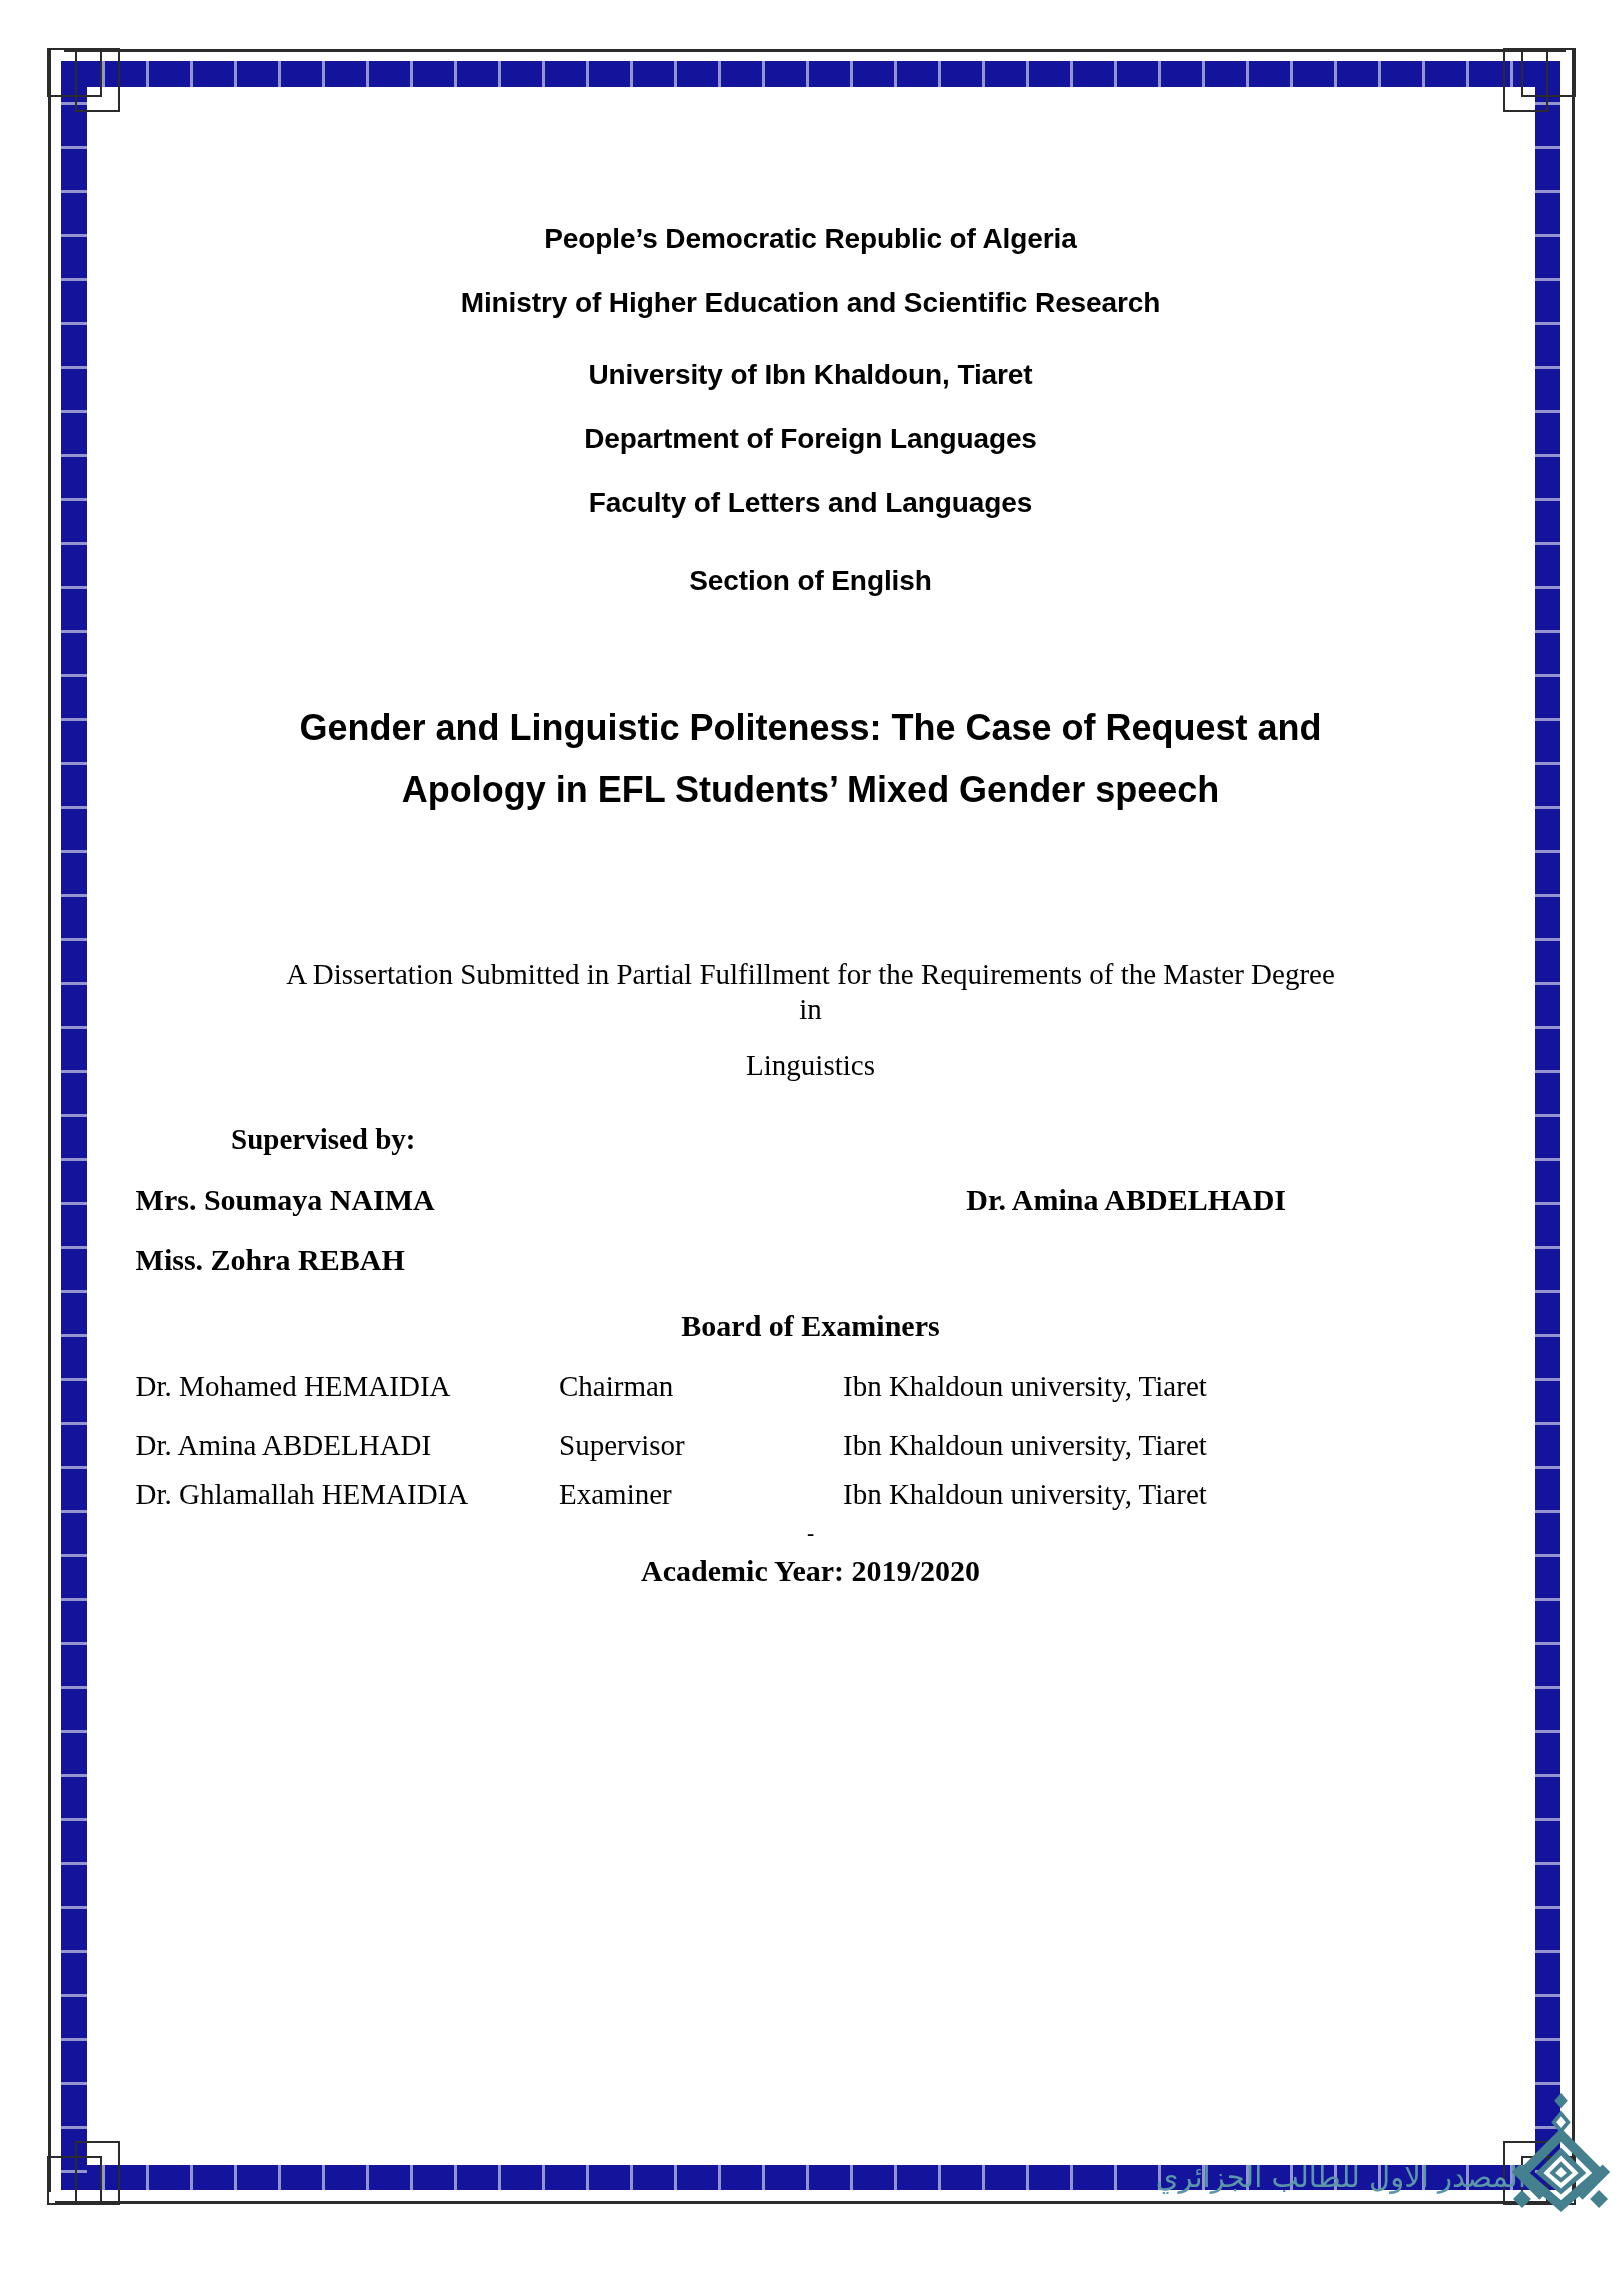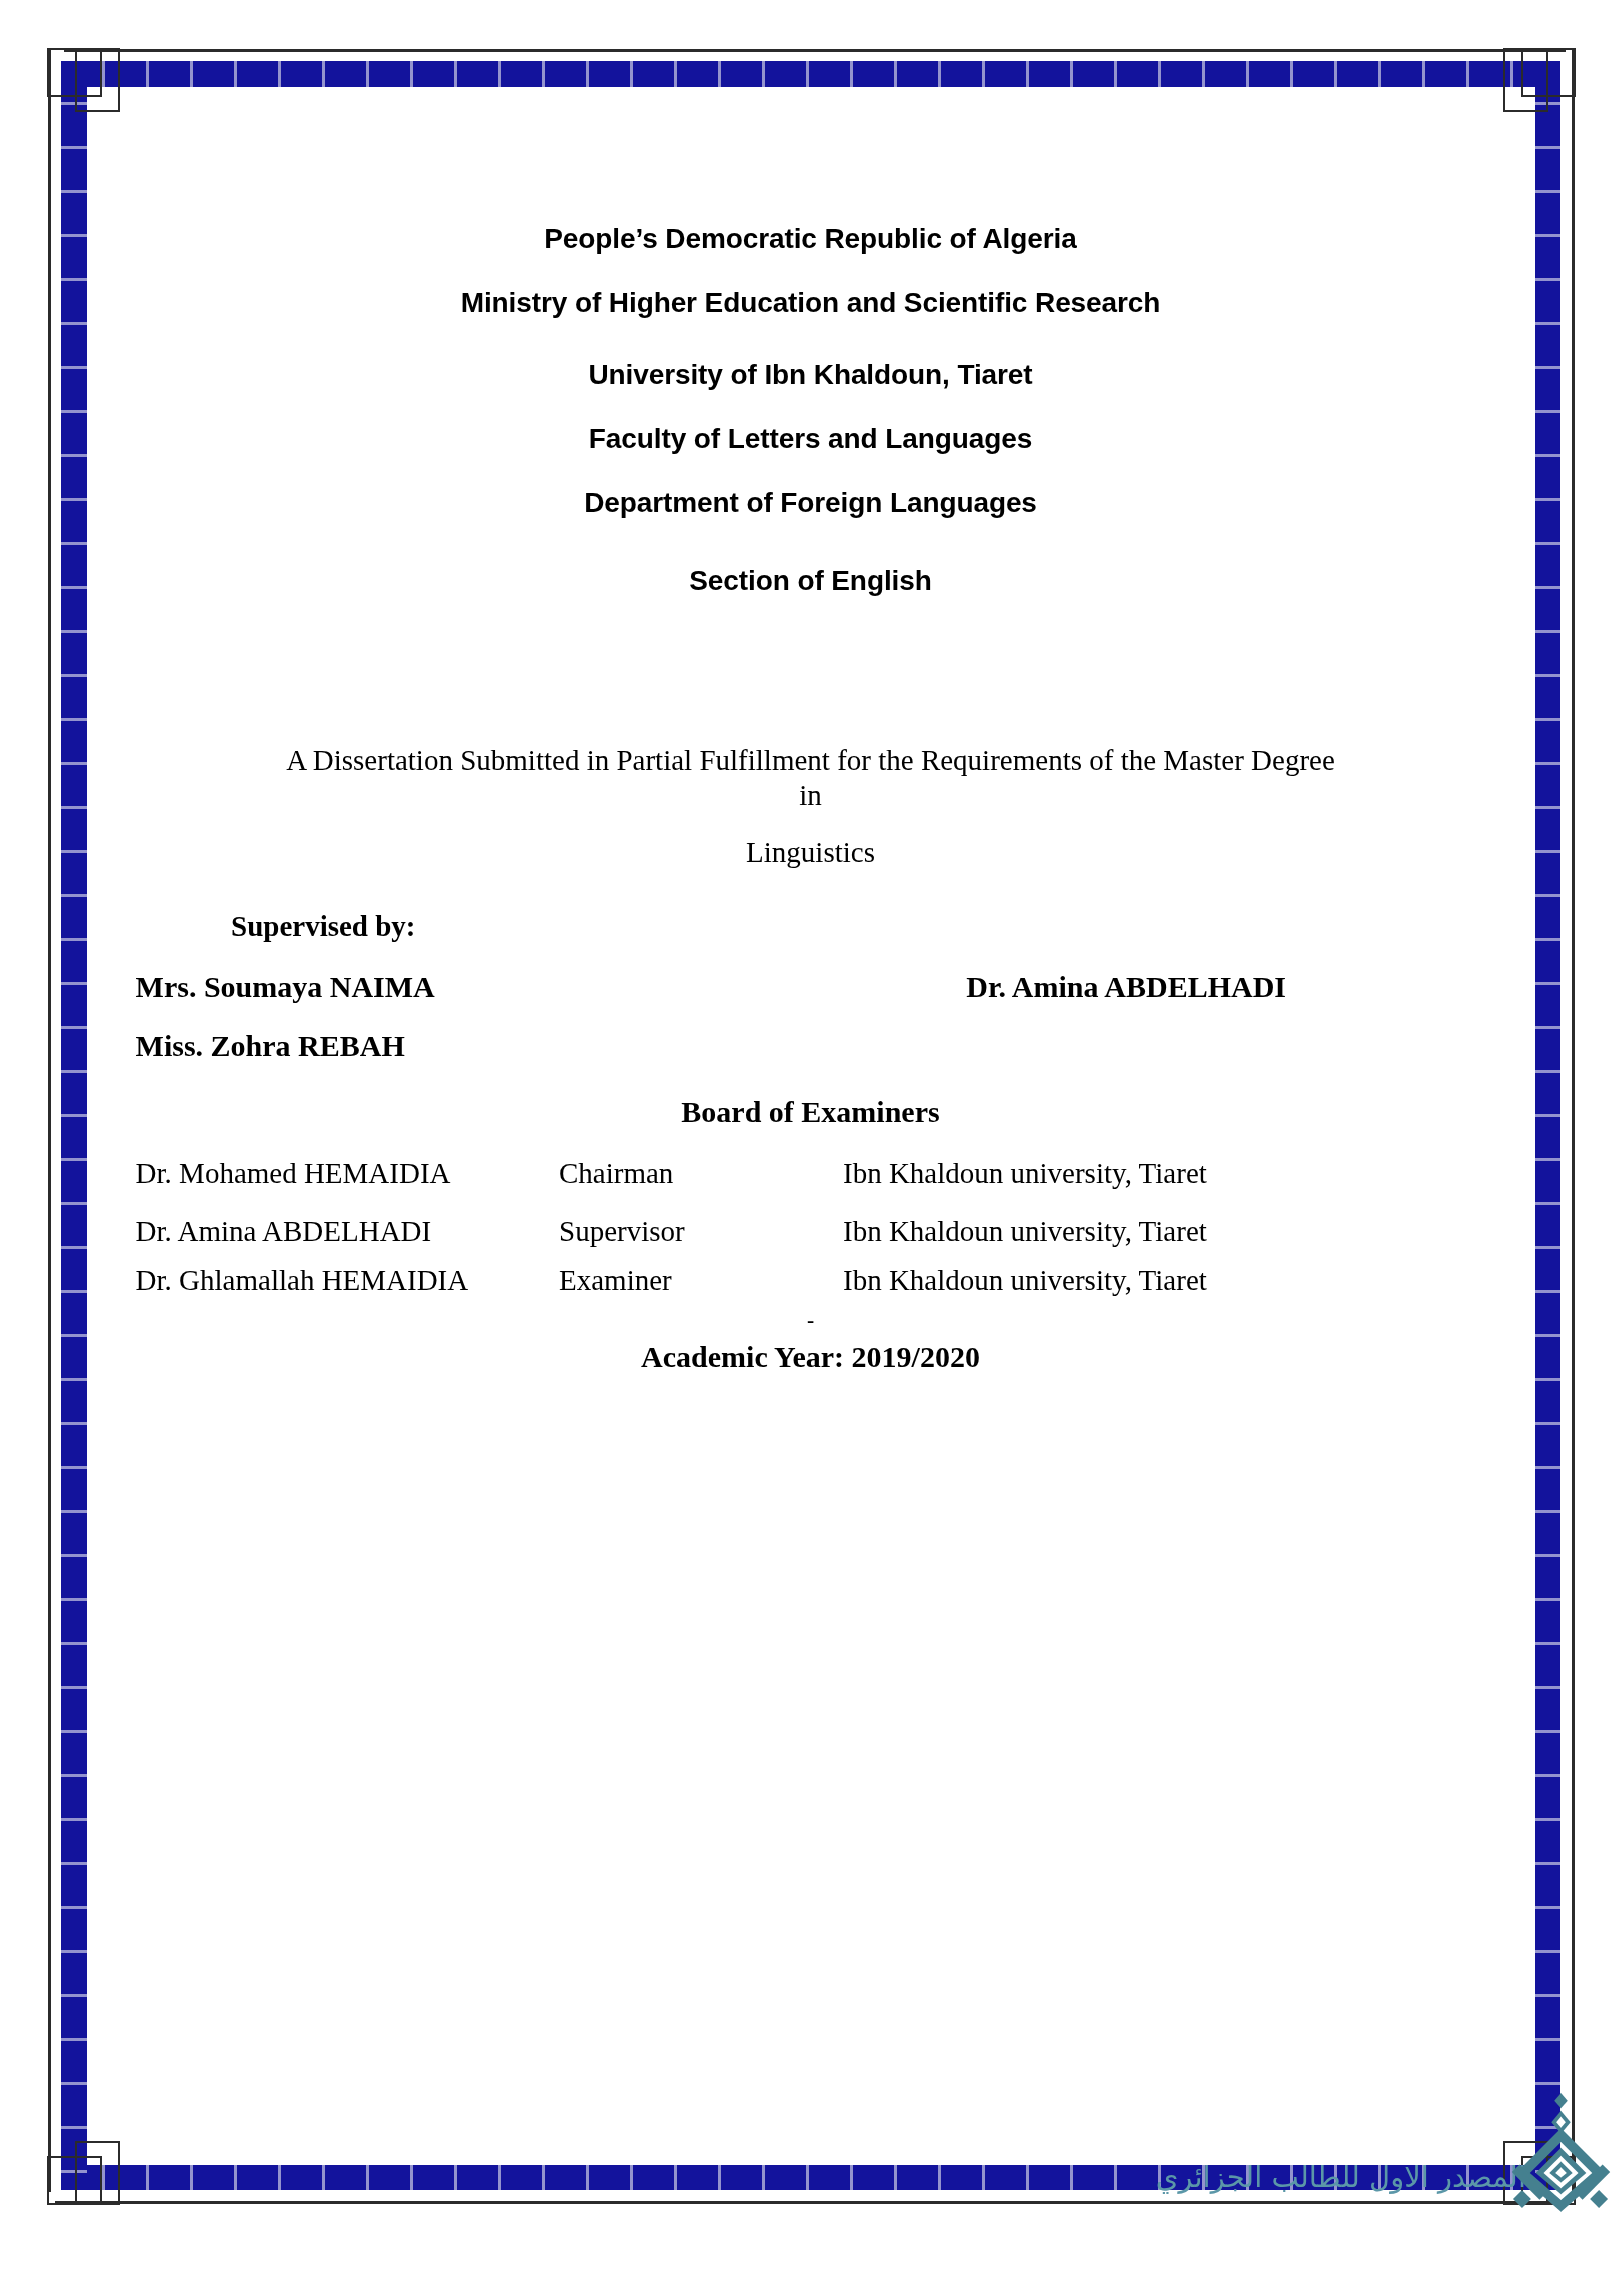--- a/index.html
+++ b/index.html
@@ -174,25 +174,29 @@
   <div class="corner-sq c-br-a"></div>
   <div class="corner-sq c-br-b"></div>
 </div>
 
 <div id="content">
 
   <div>
     <div class="hdr-line" style="margin-top:152px;">People’s Democratic Republic of Algeria</div>
     <div class="hdr-line" style="margin-top:32px;">Ministry of Higher Education and Scientific Research</div>
     <div class="hdr-line" style="margin-top:40px;">University of Ibn Khaldoun, Tiaret</div>
+    <div class="hdr-line" style="margin-top:32px;">Department of Foreign Languages</div>
     <div class="hdr-line" style="margin-top:32px;">Faculty of Letters and Languages</div>
-    <div class="hdr-line" style="margin-top:32px;">Department of Foreign Languages</div>
     <div class="hdr-line" style="margin-top:46px;">Section of English</div>
   </div>
 
+  <div>
+    <div class="title-line" style="margin-top:110px;">Gender and Linguistic Politeness: The Case of Request and</div>
+    <div class="title-line" style="margin-top:19.6px;">Apology in EFL Students’ Mixed Gender speech</div>
+  </div>
 
   <div>
     <div class="serif-center" style="margin-top:147px; padding:0 27.4px;">A Dissertation Submitted in Partial Fulfillment for the Requirements of the Master Degree</div>
     <div class="serif-center" style="margin-top:2px;">in</div>
     <div class="serif-center" style="margin-top:23.5px;">Linguistics</div>
   </div>
 
   <div>
     <div class="two-col bold-serif" style="margin-top:41px; font-size:29px;">
       <div class="right-col">Supervised by:</div>

